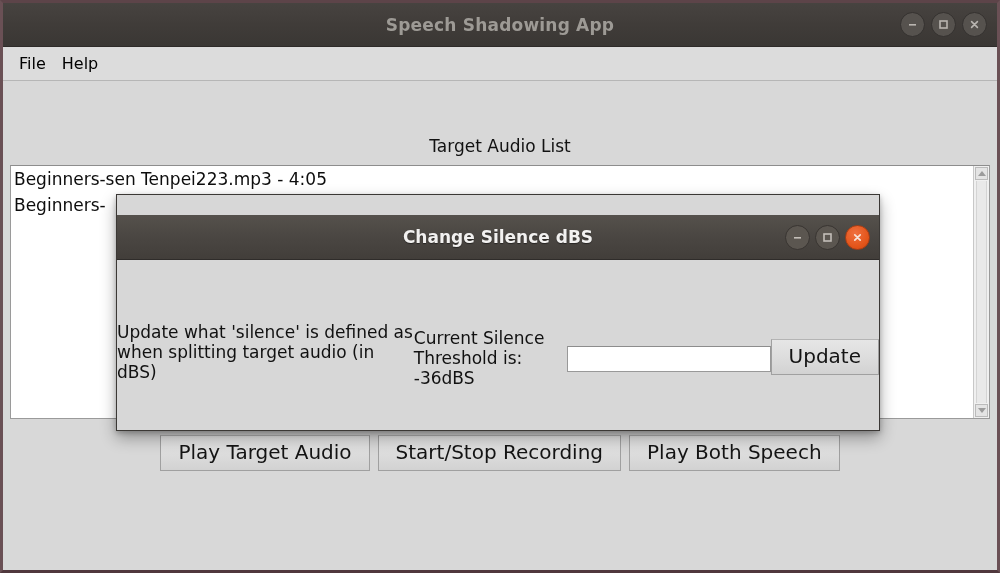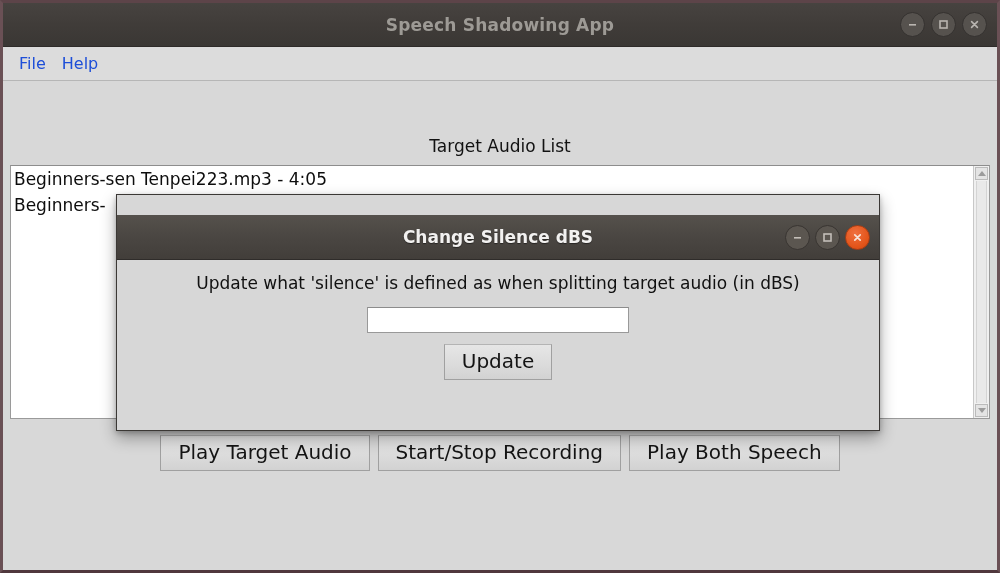--- a/index.html
+++ b/index.html
@@ -77,21 +77,21 @@
     height: 33px;
     background: #dcdcdc;
     border-bottom: 1px solid #b6b6b6;
     display: flex;
     align-items: center;
     padding-left: 10px;
     gap: 4px;
   }
   .menu-item {
     font-size: 16px;
-    color: #1d4ed8;
+    color: #000000;
     padding: 3px 6px;
     user-select: none;
   }
 
   
   .content {
     flex: 1 1 auto;
     background: #d8d8d8;
     position: relative;
     display: flex;
@@ -245,21 +245,21 @@
     align-items: center;
     justify-content: center;
   }
   .dbtn.close {
     background: radial-gradient(circle at 40% 32%, #f0703f 0%, #e25419 65%, #cc4716 100%);
     border: 1px solid #a83d14;
   }
   .dialog-body {
     flex: 1 1 auto;
     display: flex;
-    flex-direction: column;
+    flex-direction: row;
     align-items: center;
     padding-top: 13px;
   }
   .dlg-line1 {
     font-size: 17px;
     color: #111111;
     user-select: none;
   }
   .dlg-line2 {
     font-size: 17px;
@@ -363,19 +363,20 @@
         <div class="dbtn close">
           <svg width="11" height="11" viewBox="0 0 11 11">
             <path d="M2.8 2.8 L8.2 8.2 M8.2 2.8 L2.8 8.2" stroke="#f7e3d9" stroke-width="1.7" stroke-linecap="round"></path>
           </svg>
         </div>
       </div>
     </div>
 
     <div class="dialog-body">
       <div class="dlg-line1">Update what 'silence' is defined as when splitting target audio (in dBS)</div>
+      <div class="dlg-line2">Current Silence Threshold is: -36dBS</div>
       <input class="dlg-input" type="text" placeholder="" style="">
       <button class="btn dlg-update-btn">Update</button>
     </div>
 
   </div>
 
 </div>
 
 </body></html>

